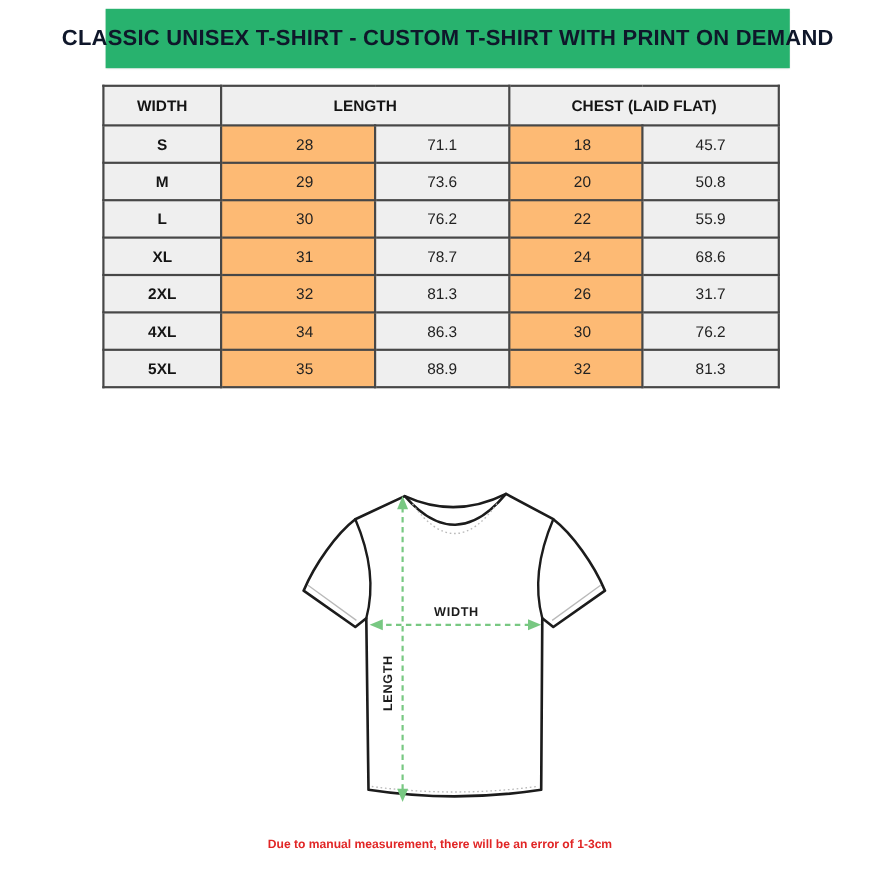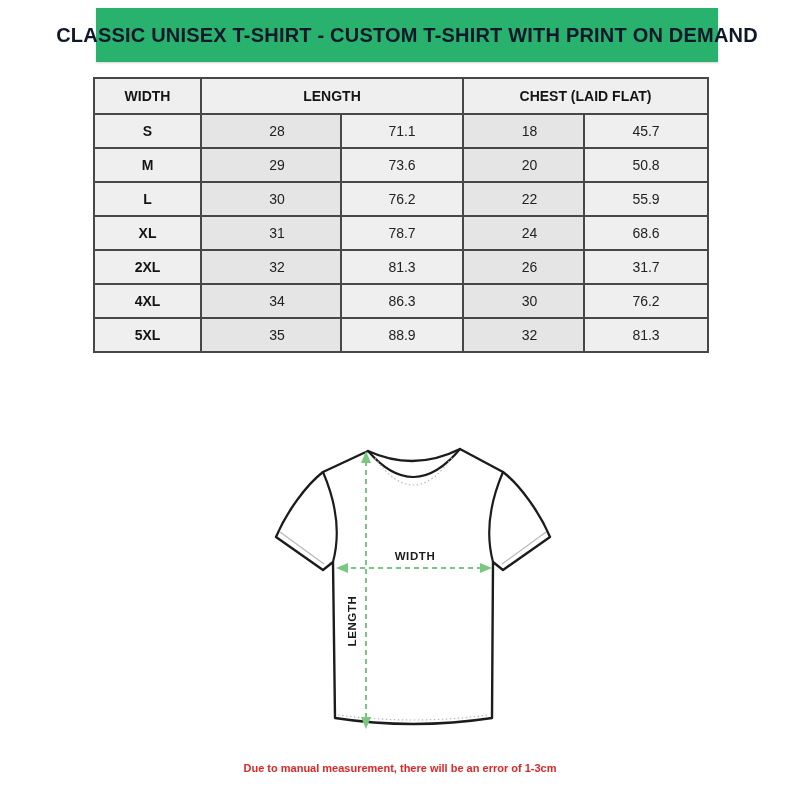--- a/index.html
+++ b/index.html
@@ -24,21 +24,21 @@
     border:2px solid #303030;
   }
   .size-table th,.size-table td{
     border:2px solid #474747;text-align:center;vertical-align:middle;
     font-size:14px;padding:0;
   }
   .size-table th{height:34px;background:var(--cell-gray,#efefef);font-weight:bold;color:#141414;}
   .size-table td{height:32px;color:#222222;}
   .size-table td.c-size{background:var(--cell-gray,#efefef);font-weight:bold;color:#141414;}
   .size-table td.c-cm{background:var(--cell-gray,#efefef);}
-  .size-table td.c-in{background:#e5e5e5;padding-left:12px;}
+  .size-table td.c-in{background:#fdba74;padding-left:12px;}
   
   .diagram{position:absolute;left:268px;top:443px;width:290px;height:295px;}
   .shirt-line{fill:none;stroke:#1c1c1c;stroke-width:2.2;stroke-linejoin:round;stroke-linecap:round;}
   .shirt-body{fill:#ffffff;stroke:#1c1c1c;stroke-width:2.4;stroke-linejoin:round;stroke-linecap:round;}
   .stitch{fill:none;stroke:#b9b9b9;stroke-width:1.2;}
   .stitch-dot{stroke-dasharray:1.5 2.5;}
   .arrow-line{fill:none;stroke:var(--arrow-green,#78c882);stroke-width:2;stroke-dasharray:5 4;}
   .arrow-head{fill:var(--arrow-green,#78c882);}
   .diagram text{
     font-family:"Liberation Sans", sans-serif;font-weight:bold;font-size:11.5px;

